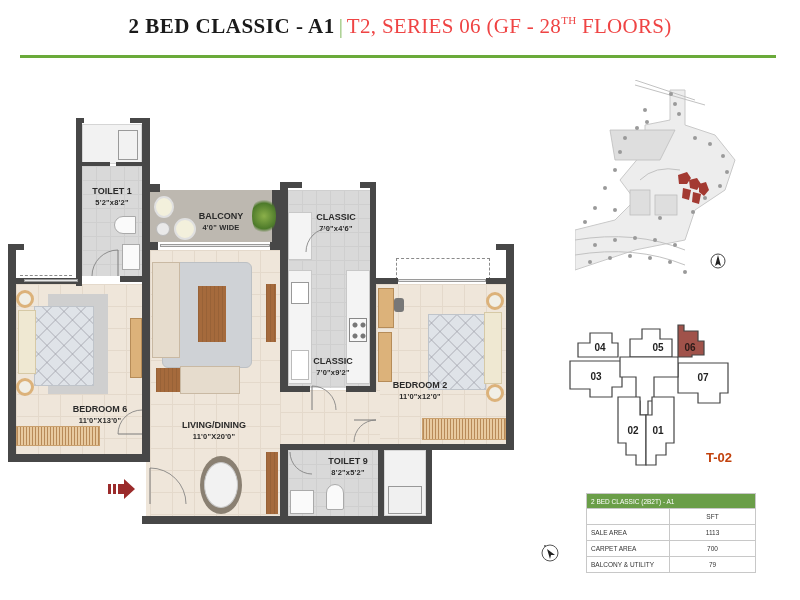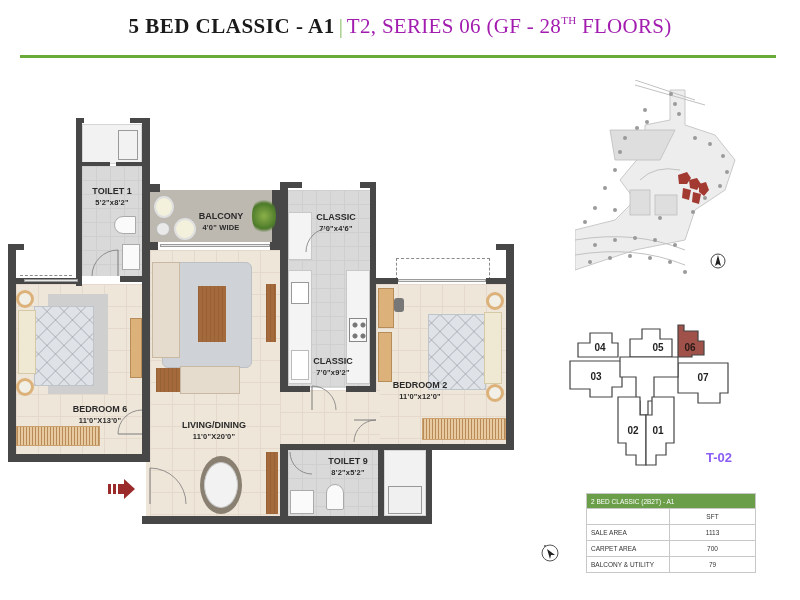--- a/index.html
+++ b/index.html
@@ -2,21 +2,21 @@
 <html><head>
 <meta charset="utf-8">
 <style>
   * { box-sizing: border-box; margin: 0; padding: 0; }
   html, body { width: 800px; height: 600px; background: #ffffff; overflow: hidden; }
   body { position: relative; font-family: "Liberation Sans", sans-serif; }
 
   .title-bar { position: absolute; left: 0; top: 14px; width: 800px; text-align: center; white-space: nowrap; }
   .title-main { font-family: "Liberation Serif", serif; font-weight: bold; font-size: 21px; color: #1a1a1a; letter-spacing: 0.5px; }
   .title-sep { font-family: "Liberation Serif", serif; font-size: 21px; color: #8dbf6a; margin: 0 4px; }
-  .title-sub { font-family: "Liberation Serif", serif; font-size: 21px; color: #a21caf; letter-spacing: 0.3px; }
+  .title-sub { font-family: "Liberation Serif", serif; font-size: 21px; color: #ef4444; letter-spacing: 0.3px; }
   .title-sub sup { font-size: 11px; vertical-align: 9px; }
   .rule { position: absolute; left: 20px; top: 55px; width: 756px; height: 3px; background: #6aaa3a; }
 
   
   .plan { position: absolute; left: 0; top: 0; width: 560px; height: 600px; }
   .wall { position: absolute; background: #474747; }
   .floor { position: absolute; }
   .tile { background-color: #efe6da;
     background-image: linear-gradient(#e4d9cb 1px, transparent 1px), linear-gradient(90deg, #e4d9cb 1px, transparent 1px);
     background-size: 22px 22px; }
@@ -38,35 +38,35 @@
   .counter { background: #f4f4f4; border: 1px solid #c8c8c8; }
   .wardrobe { background: #e8caa0; border: 1px solid #c9a06e;
     background-image: repeating-linear-gradient(90deg, #b88a58 0 1px, transparent 1px 3px); }
   .dashed { position: absolute; border: 1px dashed #8a8a8a; }
 
   
   .site { position: absolute; left: 575px; top: 80px; width: 200px; height: 200px; }
 
   
   .keyplan { position: absolute; left: 560px; top: 315px; width: 200px; height: 160px; }
-  .t02 { position: absolute; left: 706px; top: 450px; font-weight: bold; font-size: 13px; color: #8b5cf6; }
+  .t02 { position: absolute; left: 706px; top: 450px; font-weight: bold; font-size: 13px; color: #c2410c; }
 
   
   .area-table { position: absolute; left: 586px; top: 493px; width: 170px; border-collapse: collapse; font-size: 6.5px; color: #333; }
   .area-table td, .area-table th { border: 1px solid #c8c8c8; height: 16px; padding: 0 4px; }
   .area-table .head th { background: #6a9e48; color: #ffffff; text-align: left; font-weight: normal; height: 15px; }
   .area-table td.val { text-align: center; width: 86px; }
 
   .compass { position: absolute; }
 </style>
 </head>
 <body>
 
 <div class="title-bar">
-  <span class="title-main">5 BED CLASSIC - A1</span><span class="title-sep">|</span><span class="title-sub"><span>T2, SERIES 06 (GF - 28</span><sup>TH</sup><span> FLOORS)</span></span>
+  <span class="title-main">2 BED CLASSIC - A1</span><span class="title-sep">|</span><span class="title-sub"><span>T2, SERIES 06 (GF - 28</span><sup>TH</sup><span> FLOORS)</span></span>
 </div>
 <div class="rule"></div>
 
 <div class="plan">
 
   <div class="floor shaft" style="left:82px;top:124px;width:60px;height:40px;"></div>
   <div class="floor wet" style="left:82px;top:166px;width:60px;height:110px;"></div>
   <div class="floor balc" style="left:150px;top:190px;width:130px;height:52px;"></div>
   <div class="floor tile" style="left:150px;top:250px;width:130px;height:268px;"></div>
   <div class="floor tile" style="left:16px;top:284px;width:126px;height:170px;"></div>

